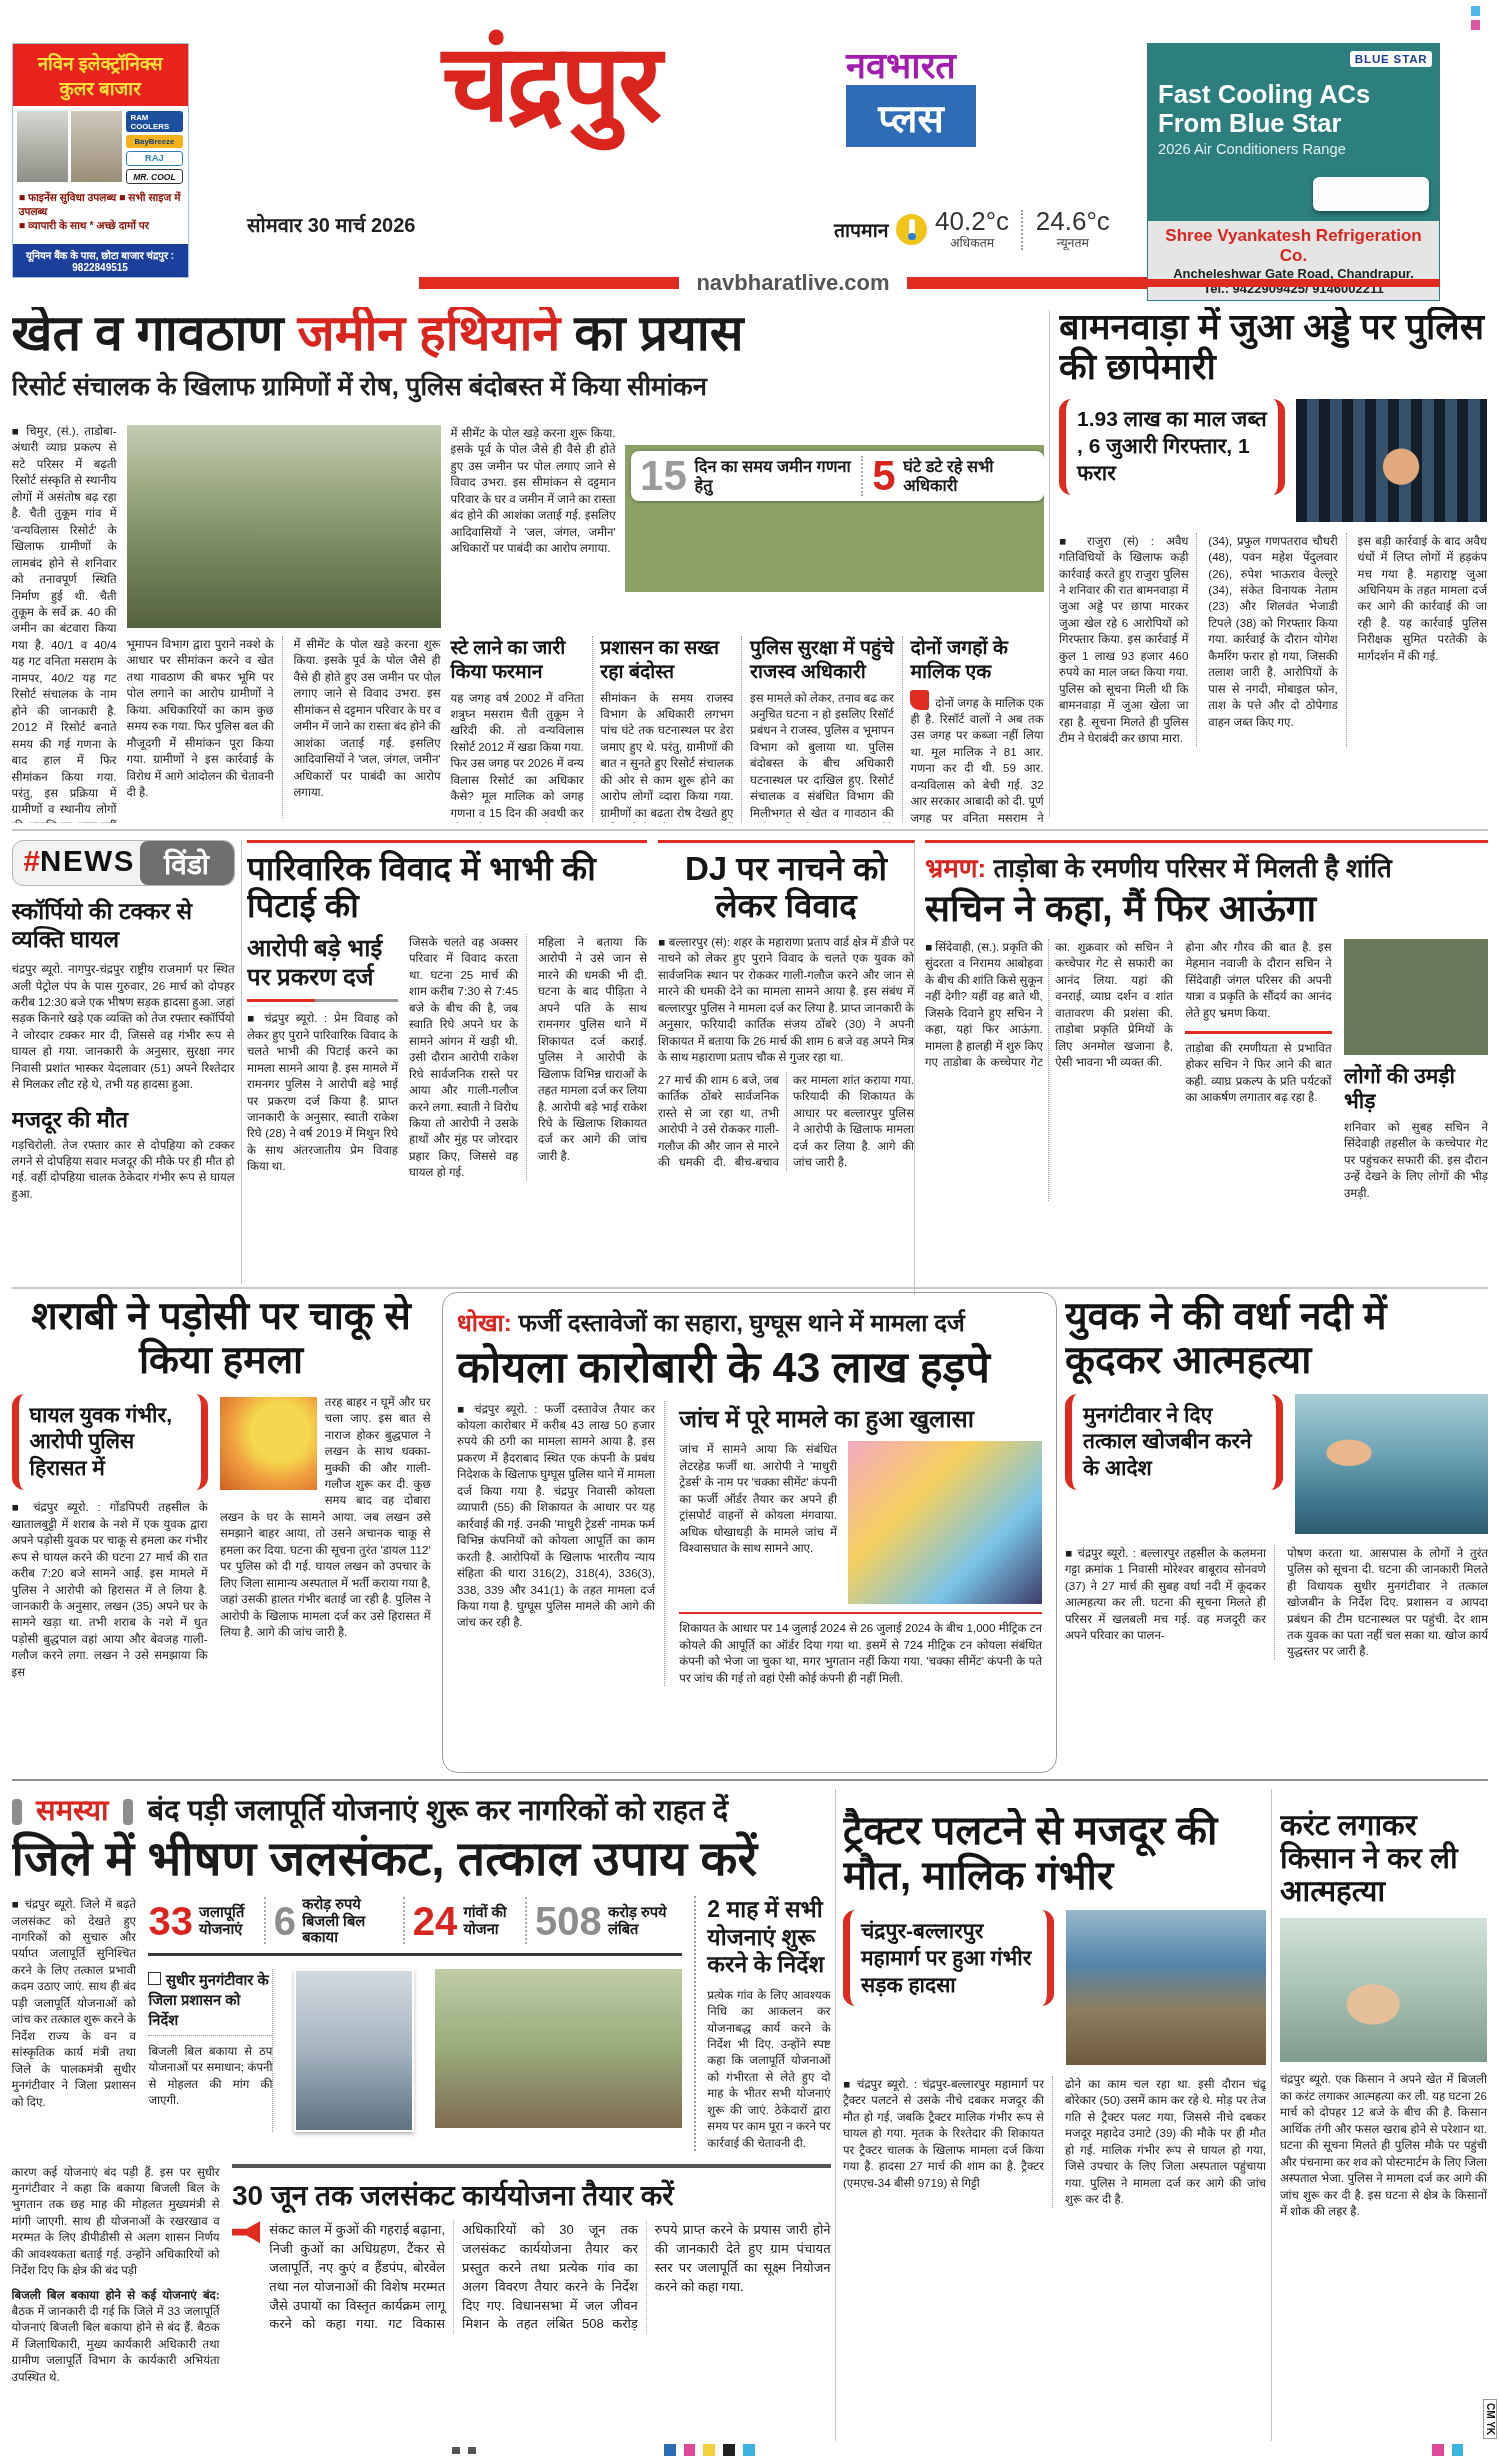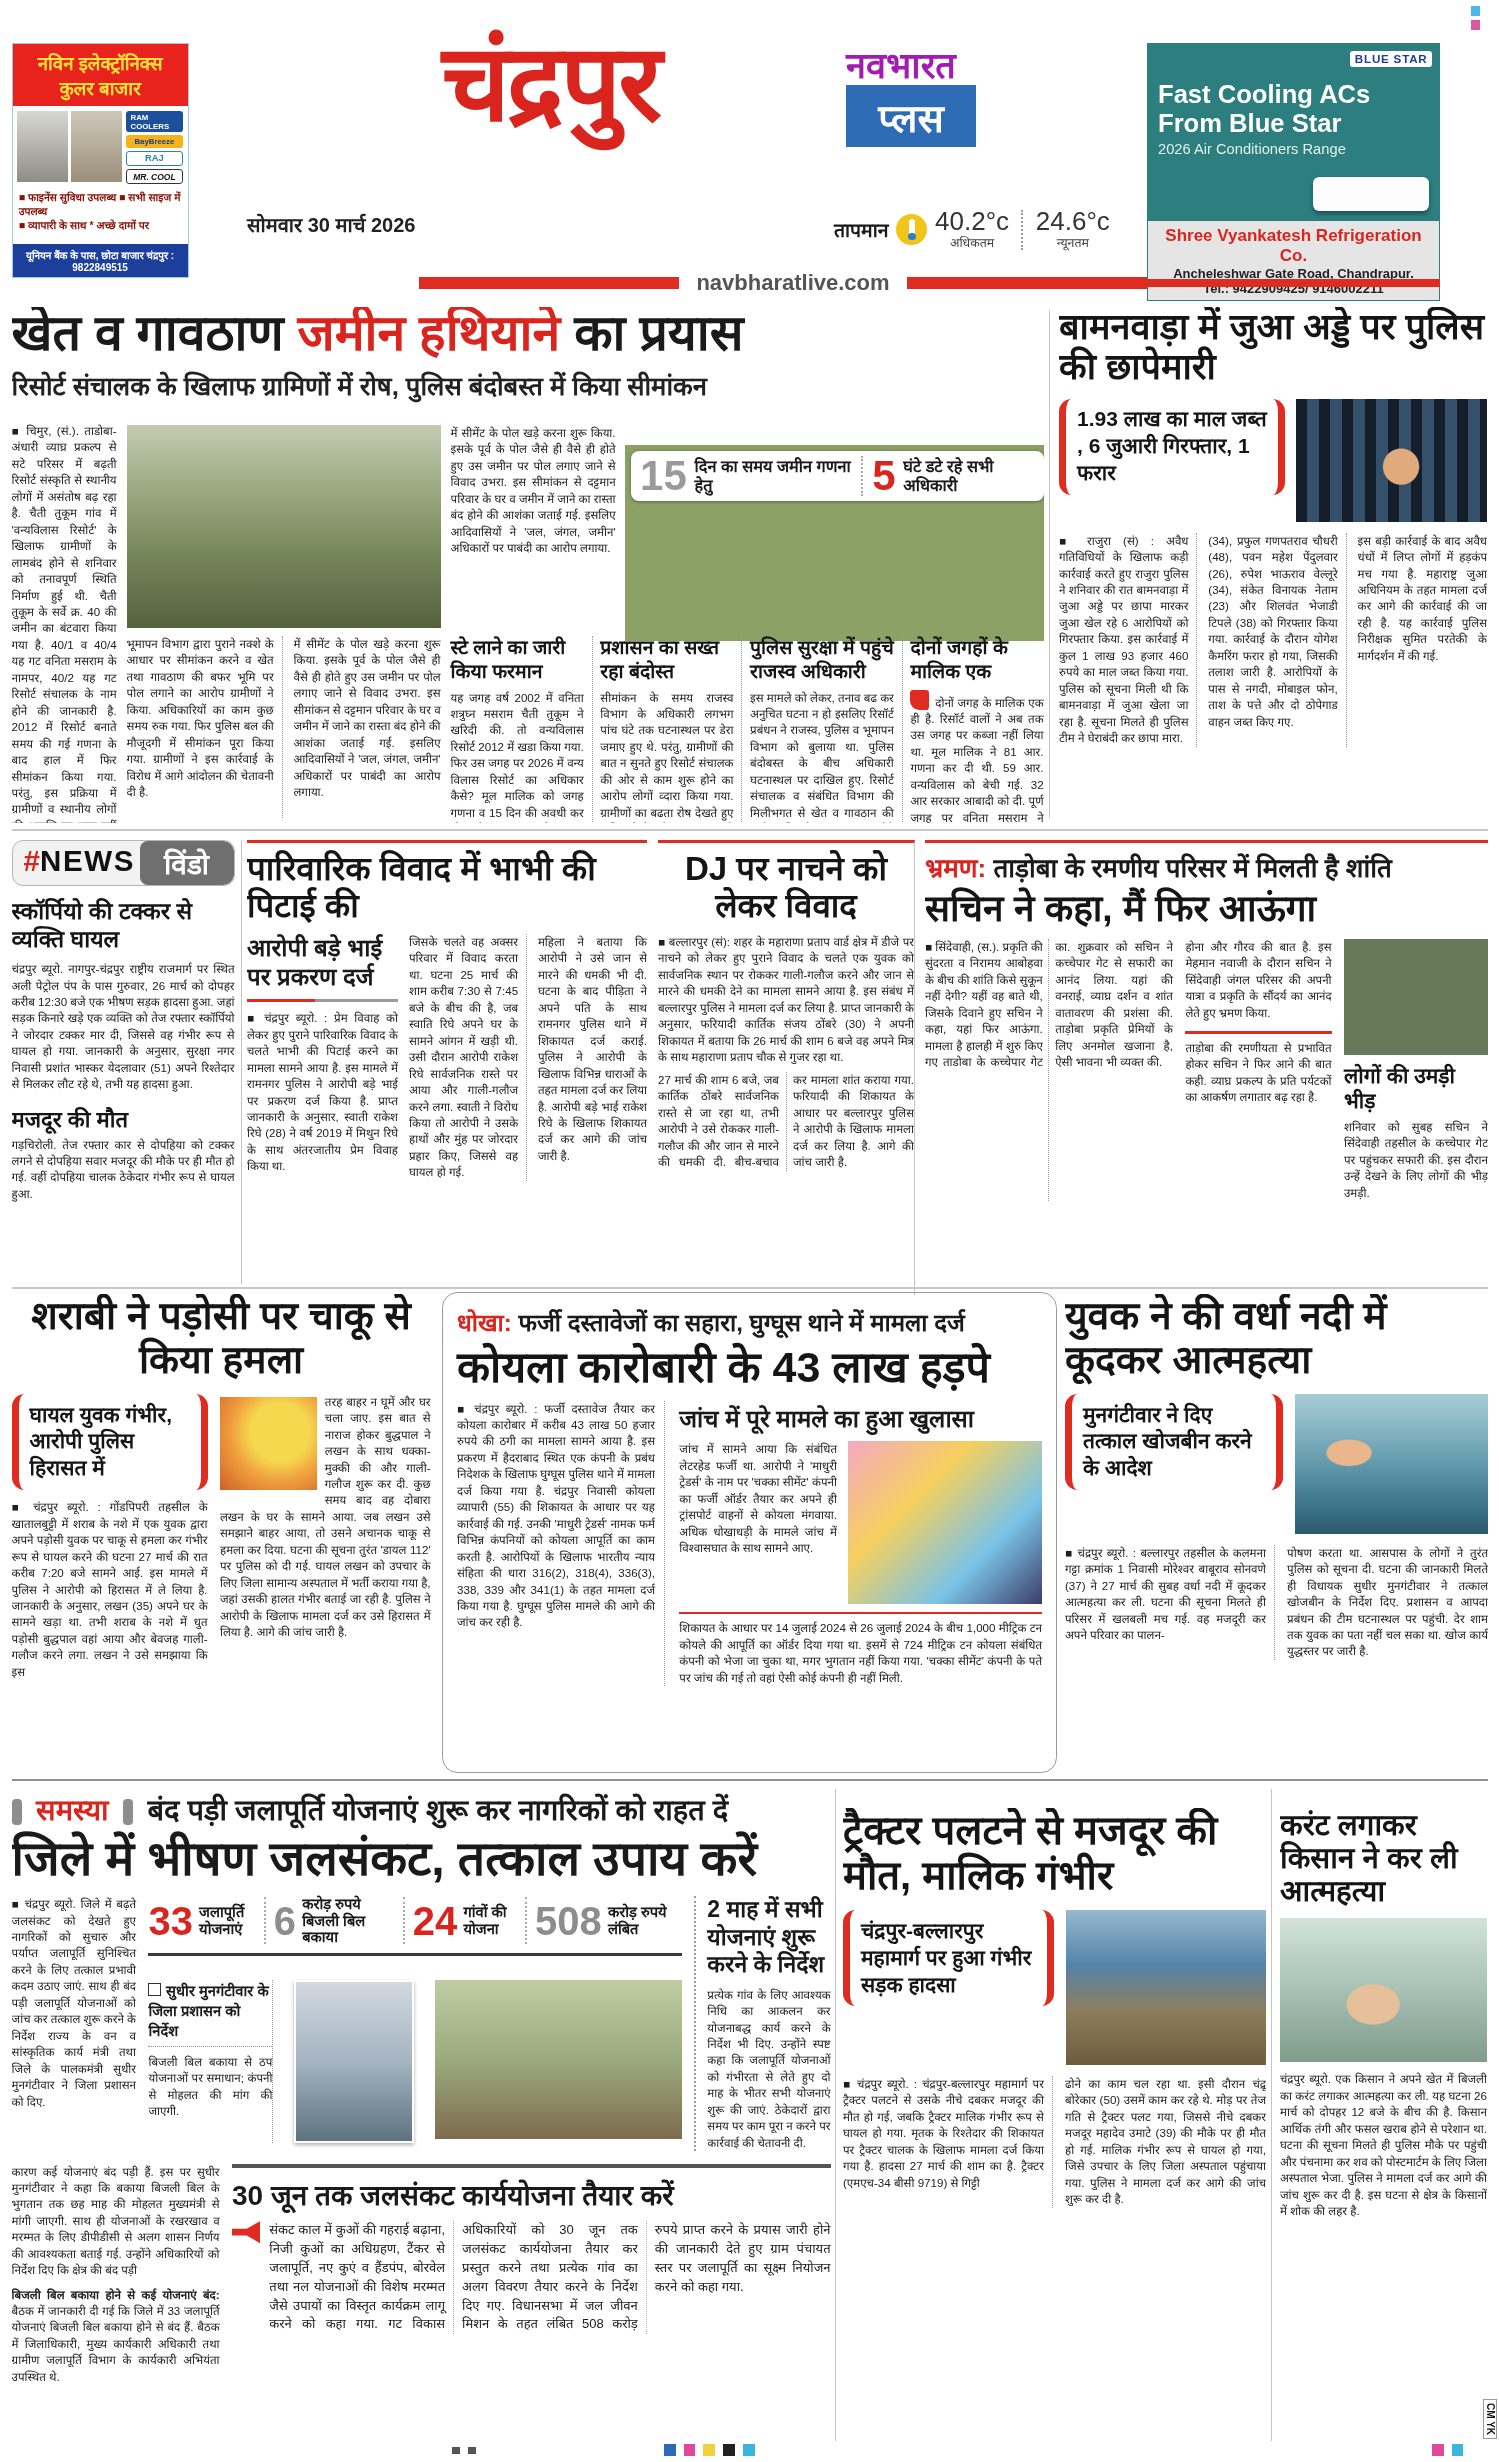--- a/index.html
+++ b/index.html
@@ -131,21 +131,21 @@
     <div style="position:absolute;left:0;top:116px;width:105px;height:392px">
       <div class="bt-sm">■ चिमुर, (सं.). ताडोबा-अंधारी व्याघ्र प्रकल्प से सटे परिसर में बढ़ती रिसोर्ट संस्कृति से स्थानीय लोगों में असंतोष बढ़ रहा है. चैती तुकूम गांव में 'वन्यविलास रिसोर्ट' के खिलाफ ग्रामीणों के लामबंद होने से शनिवार को तनावपूर्ण स्थिति निर्माण हुई थी. चैती तुकूम के सर्वे क्र. 40 की जमीन का बंटवारा किया गया है. 40/1 व 40/4 यह गट वनिता मसराम के नामपर, 40/2 यह गट रिसोर्ट संचालक के नाम होने की जानकारी है. 2012 में रिसोर्ट बनाते समय की गई गणना के बाद हाल में फिर सीमांकन किया गया. परंतु, इस प्रक्रिया में ग्रामीणों व स्थानीय लोगों की आपत्ति पर ध्यान नहीं दिया गया. सीमांकन की पूर्व सूचना न देने का आरोप भी लगाया गया.</div>
     </div>
 
     <div class="ph ph-crowd" style="position:absolute;left:115px;top:118px;width:314px;height:203px"></div>
 
     <div style="position:absolute;left:439px;top:118px;width:165px;height:203px;overflow:hidden">
       <div class="bt-sm">में सीमेंट के पोल खड़े करना शुरू किया. इसके पूर्व के पोल जैसे ही वैसे ही होते हुए उस जमीन पर पोल लगाए जाने से विवाद उभरा. इस सीमांकन से दट्टमान परिवार के घर व जमीन में जाने का रास्ता बंद होने की आशंका जताई गई. इसलिए आदिवासियों ने 'जल, जंगल, जमीन' अधिकारों पर पाबंदी का आरोप लगाया.</div>
     </div>
 
-    <div class="ph ph-field" style="position:absolute;left:613px;top:138px;width:419px;height:196px">
+    <div class="ph ph-field" style="position:absolute;left:613px;top:138px;width:419px;height:147px">
       <div class="badgebox" style="position:absolute;left:6.2px;top:6.2px">
         <span class="badge-num" style="color:#9a9a9a">15</span>
         <span class="badge-lbl">दिन का समय जमीन गणना हेतु</span>
         <span style="border-left:2.3px dotted #aaa;height:40px;margin:0 9.3px"></span>
         <span class="badge-num red">5</span>
         <span class="badge-lbl">घंटे डटे रहे सभी अधिकारी</span>
       </div>
     </div>
 
     <div style="position:absolute;left:115px;top:329px;width:314px;height:182px;display:flex;gap:11px">
@@ -301,21 +301,21 @@
           <span style="border-left:2.3px dotted #aaa;height:47px;margin:0 7.8px"></span>
           <span class="statnum" style="color:#8d8d8d">6</span>
           <span class="statlbl" style="width:93px">करोड़ रुपये बिजली बिल बकाया</span>
           <span style="border-left:2.3px dotted #aaa;height:47px;margin:0 7.8px"></span>
           <span class="statnum red">24</span>
           <span class="statlbl" style="width:54px">गांवों की योजना</span>
           <span style="border-left:2.3px dotted #aaa;height:47px;margin:0 7.8px"></span>
           <span class="statnum" style="color:#8d8d8d">508</span>
           <span class="statlbl" style="width:74px">करोड़ रुपये लंबित</span>
         </div>
-        <div style="display:flex;gap:21px;margin-top:24px">
+        <div style="display:flex;gap:21px;margin-top:13px">
           <div style="width:124px" class="dot-r">
             <div class="b" style="font-size:14.7px"><span style="display:inline-block;width:11px;height:11px;border:1.6px solid #333;margin-right:4.7px"></span><span>सुधीर मुनगंटीवार के जिला प्रशासन को निर्देश</span></div>
             <div style="border-top:1.6px dotted #999;margin:6.2px 0"></div>
             <div class="bt-sm">बिजली बिल बकाया से ठप योजनाओं पर समाधान; कंपनी से मोहलत की मांग की जाएगी.</div>
           </div>
           <div class="ph ph-minister" style="width:116px;height:159px;border:2.3px solid #fff;box-shadow:0 1.6px 3.9px rgba(0,0,0,.3)"></div>
           <div class="ph ph-pots" style="flex:1;height:159px"></div>
         </div>
       </div>
       <div style="width:206px;border-left:2.3px dotted #9a9a9a;padding-left:11px">

